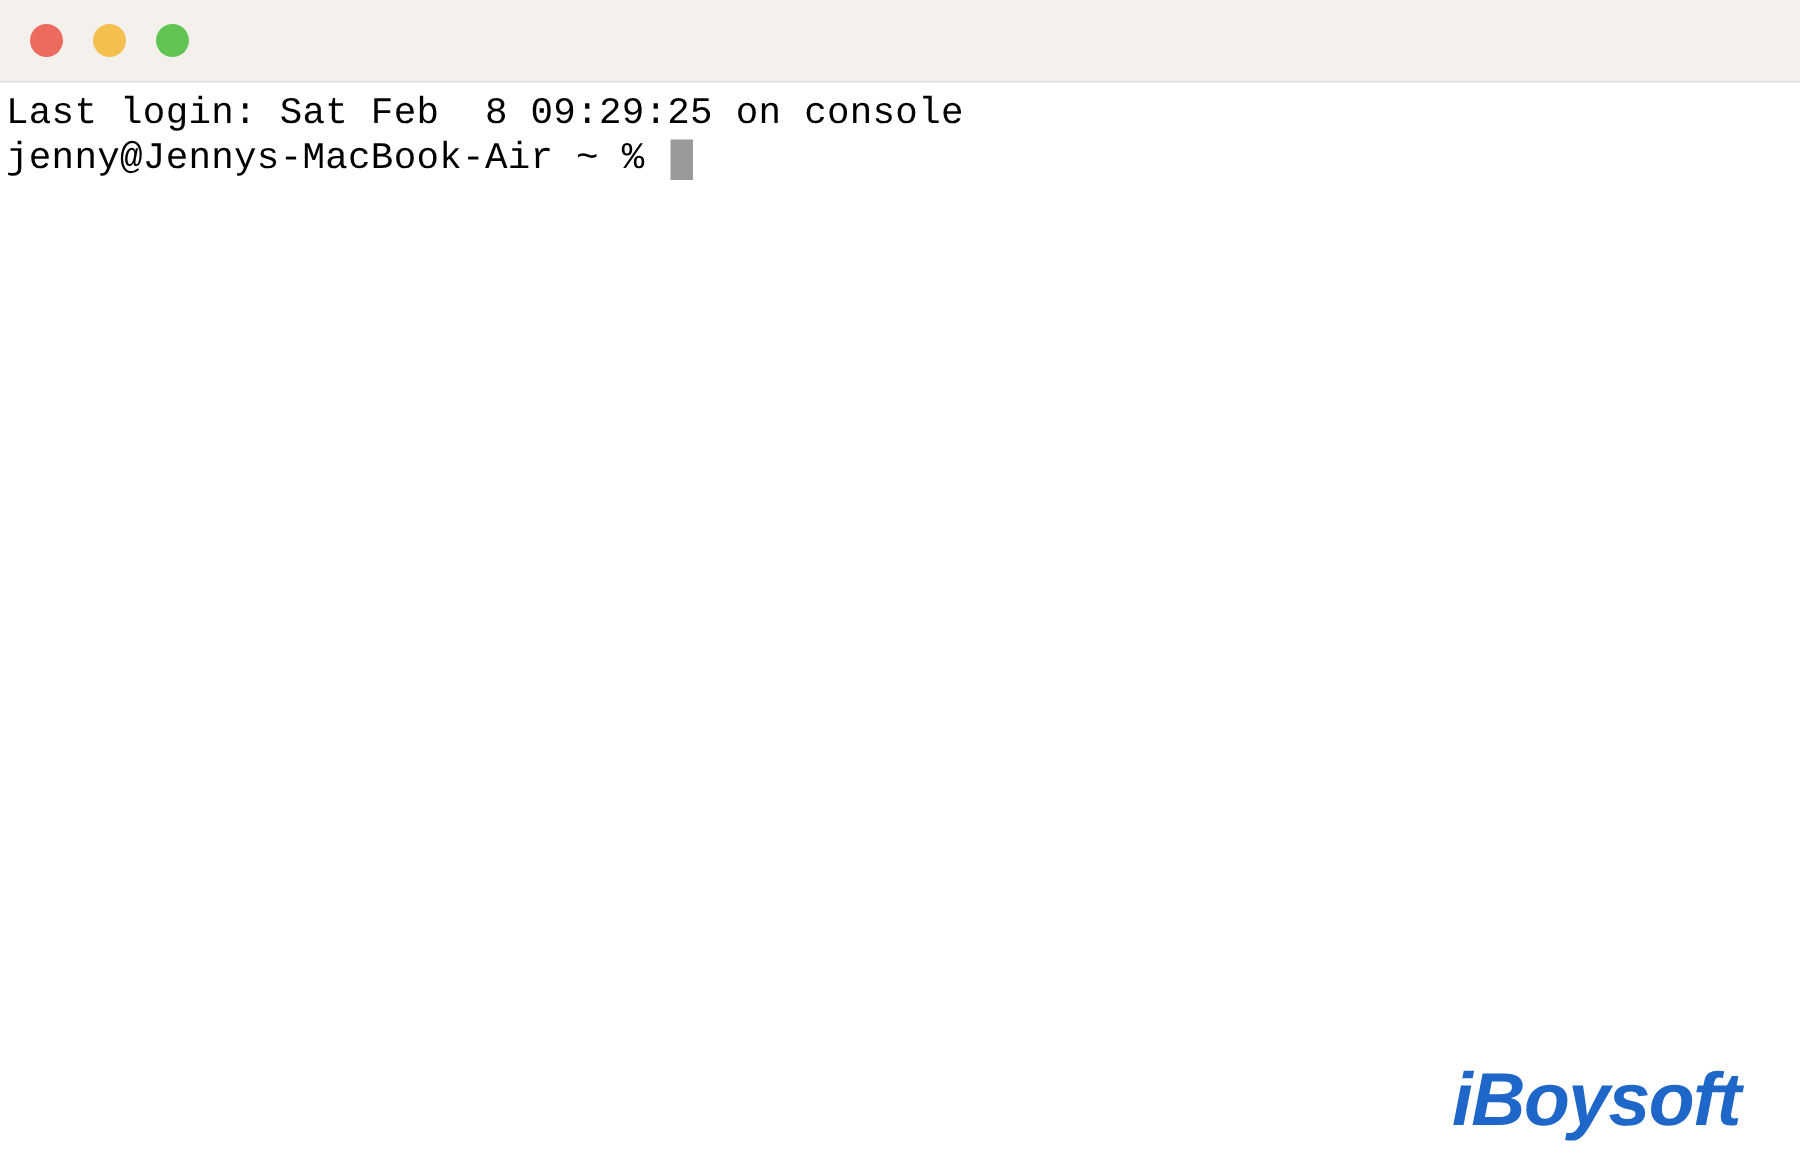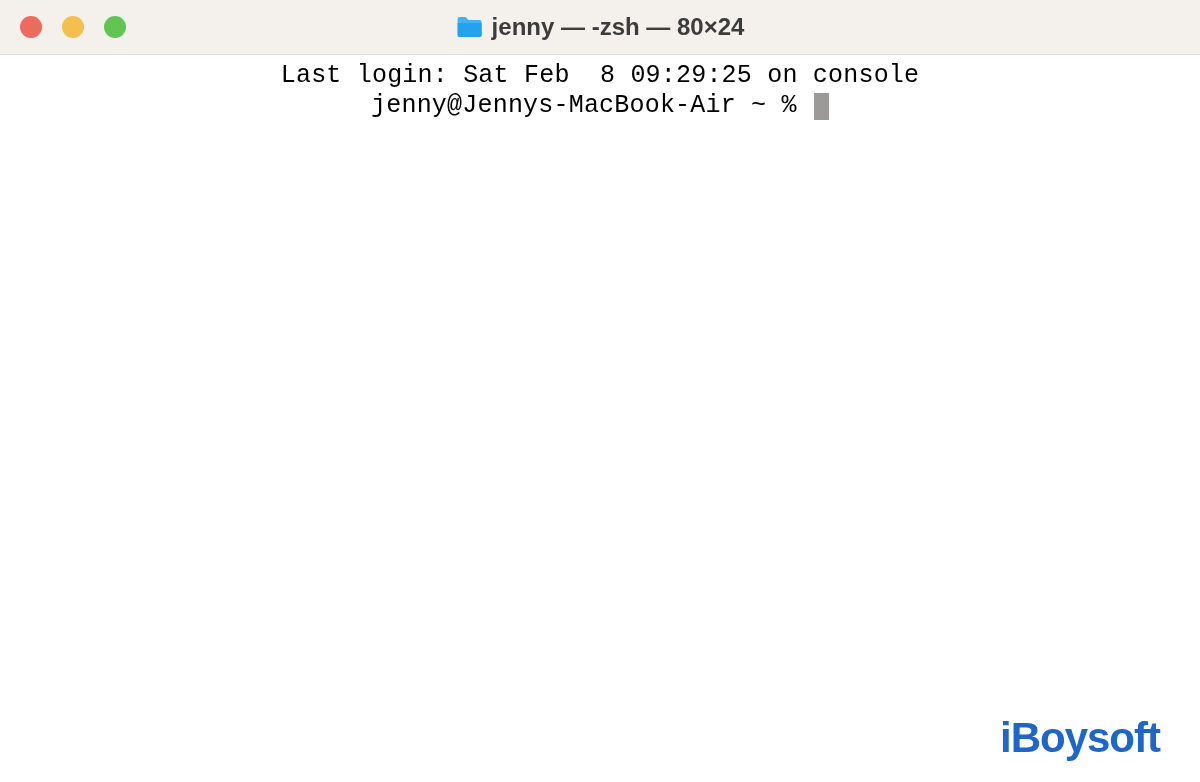--- a/index.html
+++ b/index.html
@@ -58,62 +58,53 @@
       font-family: "Menlo", "Monaco", "Courier New", monospace;
       font-size: 25px;
       line-height: 30px;
       color: #000000;
       background: #ffffff;
       white-space: pre;
       letter-spacing: 0.2px;
     }
     .line {
       display: block;
-      text-align: center;
     }
     .highlight {
       background: #f98b86;
       color: #000000;
     }
     .cursor-block {
       display: inline-block;
       width: 15px;
       height: 27px;
       background: #9b9a98;
       vertical-align: text-bottom;
       margin-left: 2px;
     }
     .watermark {
       position: absolute;
       right: 40px;
       bottom: 20px;
-      font-size: 42px;
+      font-size: 50px;
       font-weight: 800;
+      font-style: italic;
       color: #1e66c8;
       font-family: -apple-system, "Helvetica Neue", Arial, sans-serif;
       letter-spacing: -1px;
     }
   </style>
 </head>
 <body>
 
 <div class="titlebar">
   <div class="traffic-lights">
     <div class="light close"></div>
     <div class="light minimize"></div>
     <div class="light zoom"></div>
   </div>
-  <div class="title-center">
-    <span class="folder-icon">
-      <svg viewBox="0 0 28 24" width="28" height="24">
-        <path d="M2 4 C2 2.9 2.9 2 4 2 L10 2 L13 5 L24 5 C25.1 5 26 5.9 26 7 L26 20 C26 21.1 25.1 22 24 22 L4 22 C2.9 22 2 21.1 2 20 Z" fill="#3fb4f6"></path>
-        <path d="M2 8 L26 8 L26 20 C26 21.1 25.1 22 24 22 L4 22 C2.9 22 2 21.1 2 20 Z" fill="#22a3ee"></path>
-      </svg>
-    </span>
-    <span>jenny — -zsh — 80×24</span>
-  </div>
 </div>
 
 <div class="terminal-body"><span class="line">Last login: Sat Feb  8 09:29:25 on console</span><span class="line"><span>jenny@Jennys-MacBook-Air ~ % </span><span class="cursor-block"></span></span></div>
 
 <div class="watermark">
   <span>iBoysoft</span>
 </div>
 
 </body></html>

